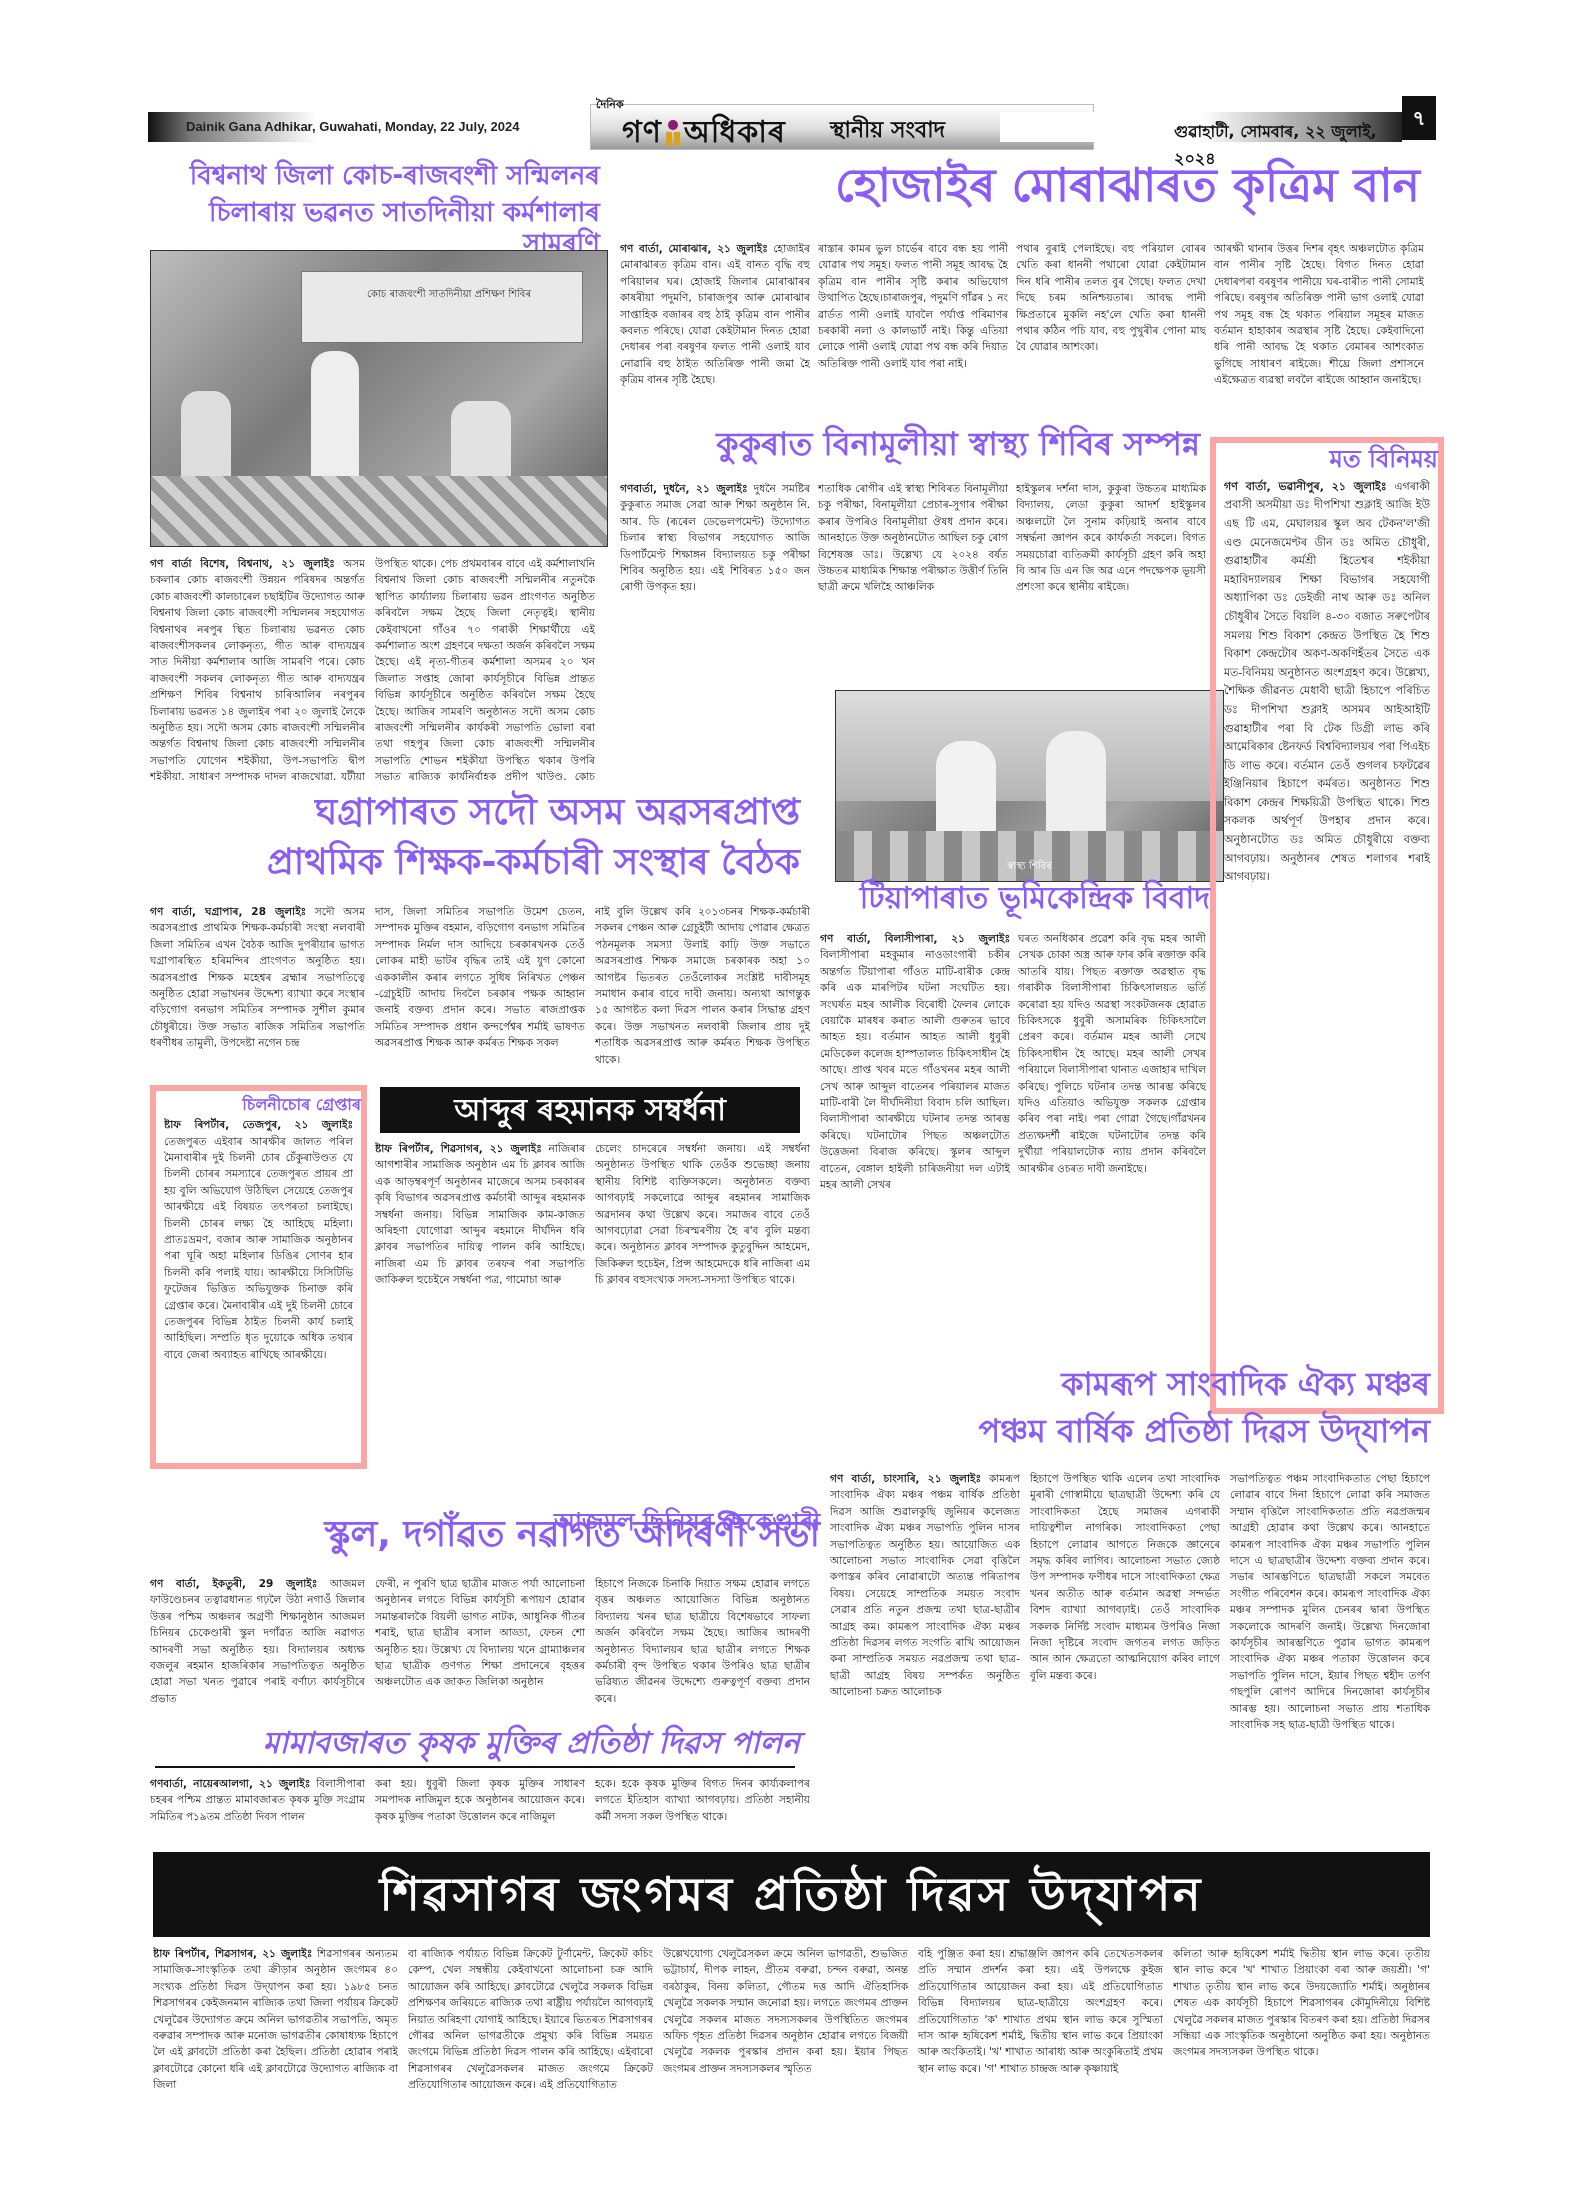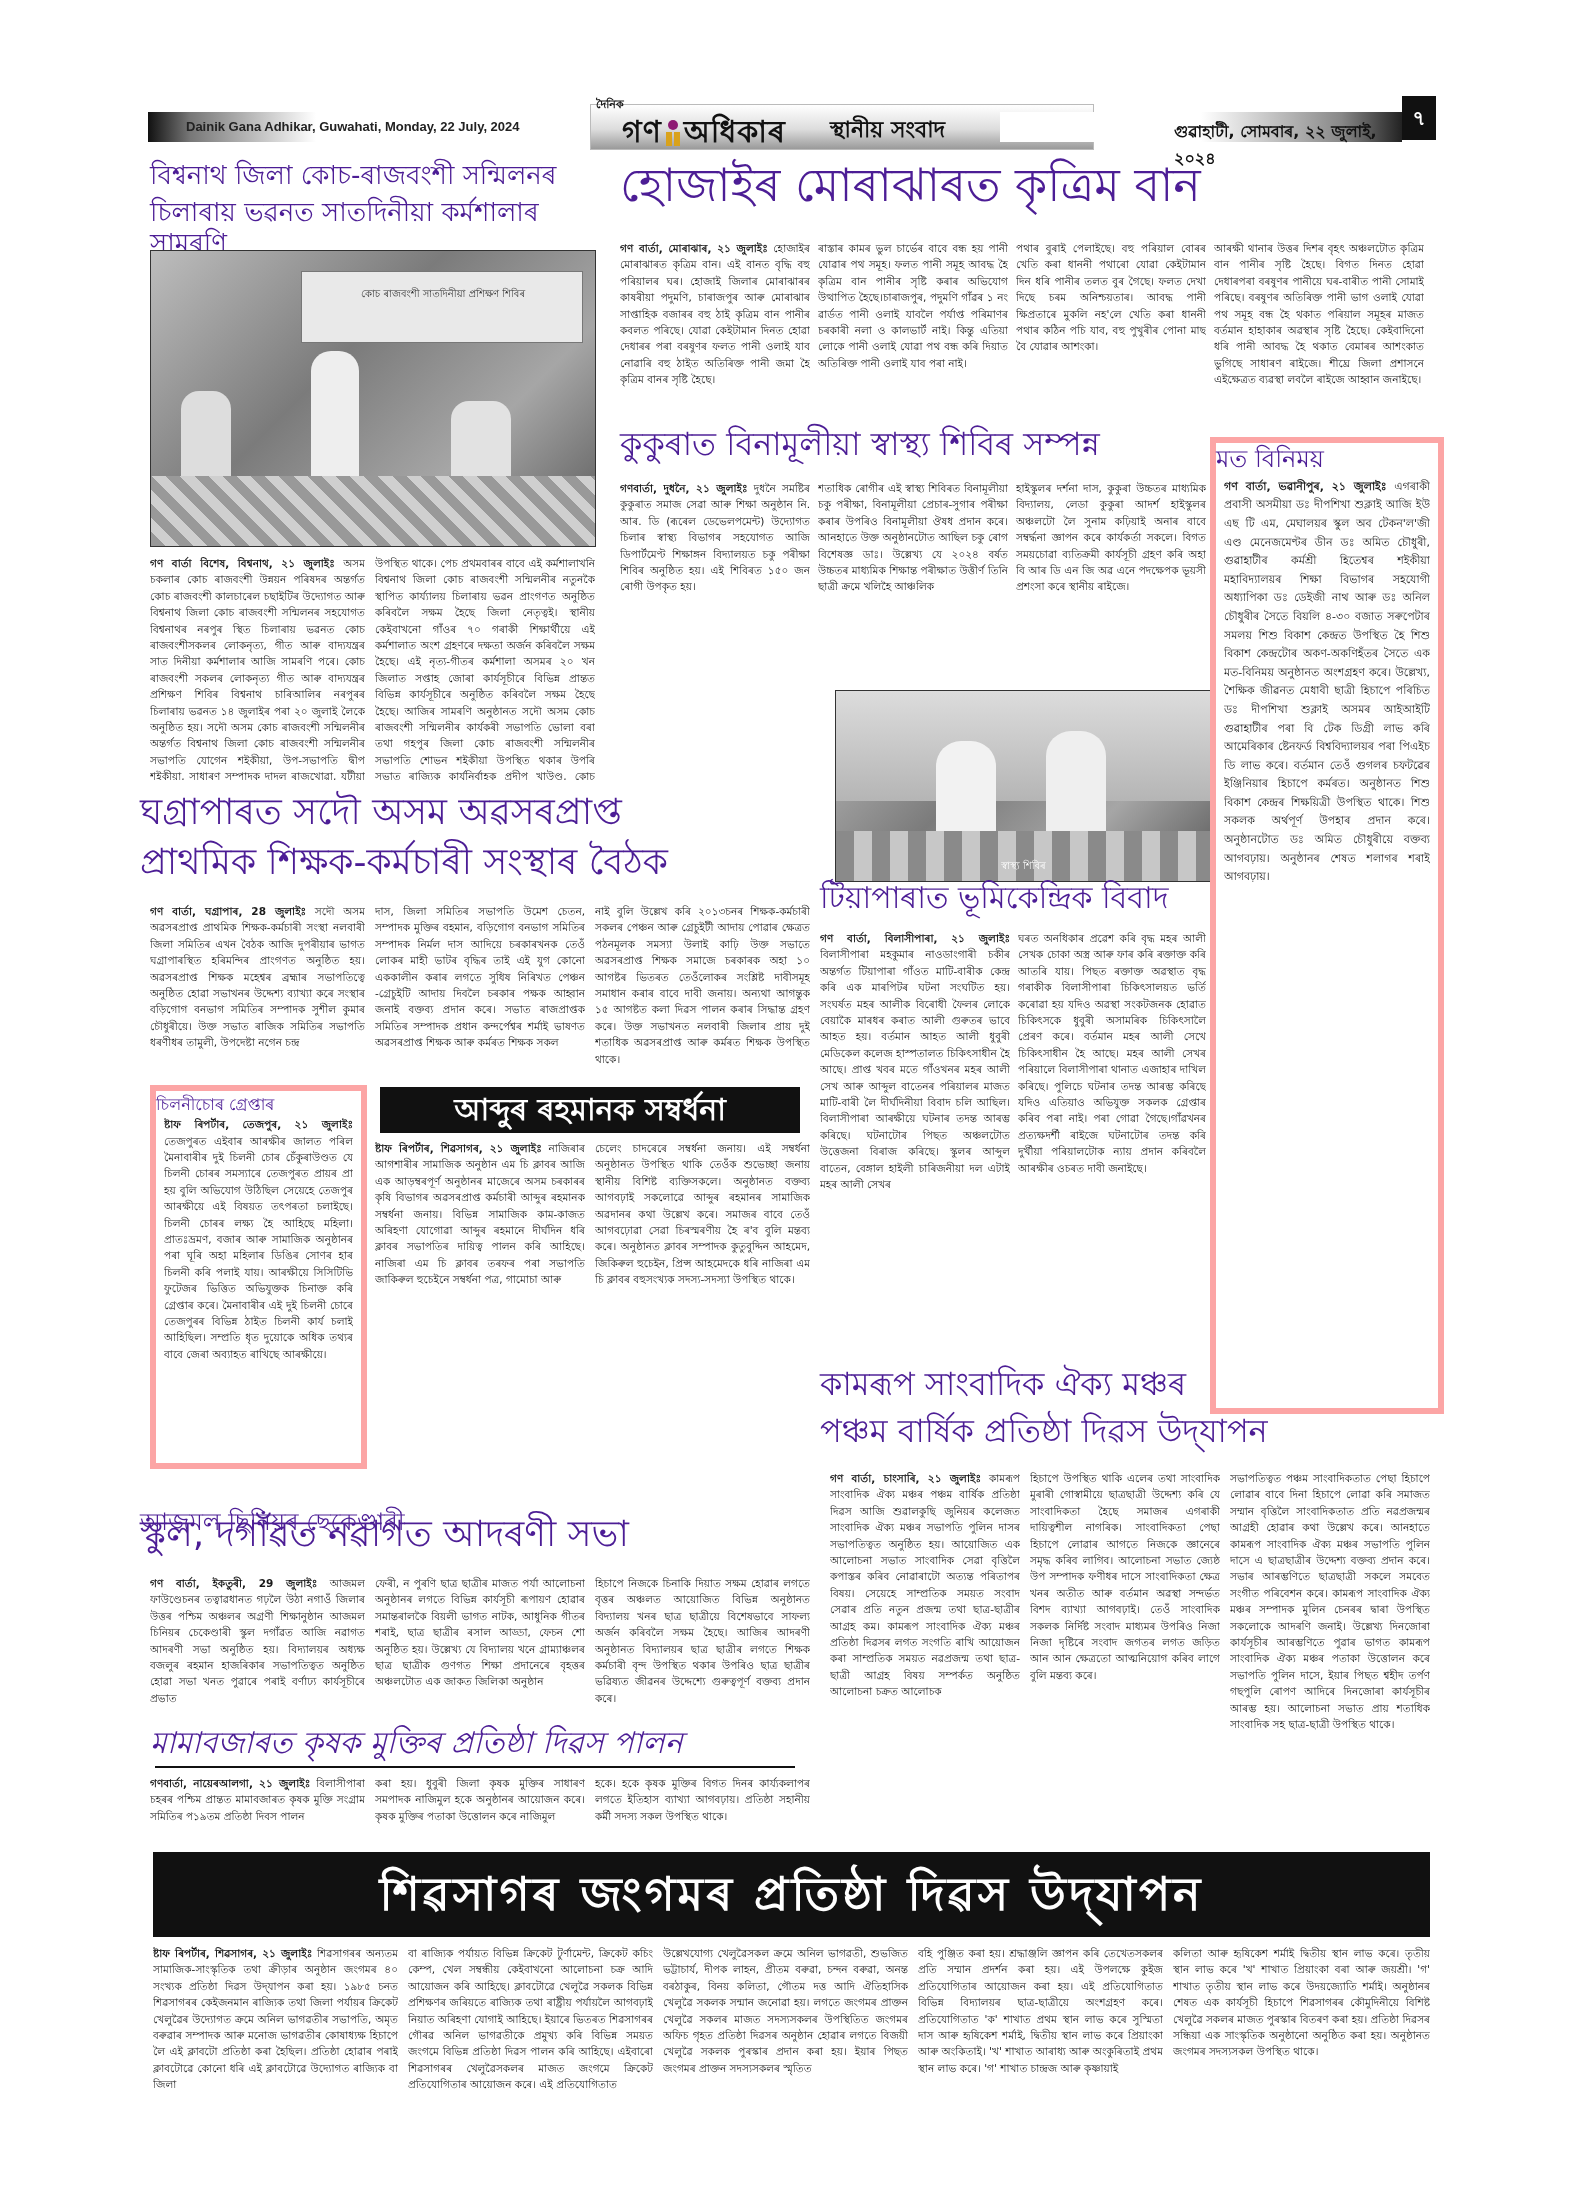--- a/index.html
+++ b/index.html
@@ -10,24 +10,24 @@
   .logo-box { left:590px; top:104px; width:502px; height:44px; background:linear-gradient(180deg,#fff 0%,#ddd 55%,#9a9a9a 100%); border:1px solid #bbb; }
   .logo-daily { left:596px; top:96px; font-size:11px; font-weight:bold; }
   .logo-text { left:622px; top:108px; font-size:30px; font-weight:bold; font-family:"DejaVu Serif", serif; letter-spacing:1px;text-align:right; }
   .logo-mark { display:inline-block; width:14px; height:28px; vertical-align:middle; margin:0 4px; position:relative; }
   .logo-mark:before { content:""; position:absolute; left:2px; top:0; width:10px; height:10px; border-radius:50%; background:#8e1a73; }
   .logo-mark:after { content:""; position:absolute; left:0; top:12px; width:14px; height:14px; background:linear-gradient(90deg,#d9a21b 0 40%,transparent 40% 60%,#d9a21b 60%); }
   .logo-section { left:830px; top:112px; font-size:22px; font-weight:bold; }
   .masthead-right { left:1000px; top:112px; width:402px; height:30px; background:linear-gradient(90deg,#fff 50%,#888 85%,#222 100%); }
   .masthead-right span { position:absolute; left:174px; top:7px; font-size:16px; font-weight:bold; }
   .page-no { left:1402px; top:96px; width:34px; height:44px; background:#111; color:#fff; font-weight:bold; font-size:20px; text-align:center; line-height:44px; }
-  .head { font-weight:normal; text-align:left; line-height:1.2; color:#4c1d95; }
+  .head { font-weight:bold; text-align:right; line-height:1.2; color:#8b5cf6; }
   .body-text { font-size:10.5px; line-height:16.4px; text-align:justify; overflow:hidden; color:#1a1a1a; }
   .dateline { font-weight:bold; }
-  .photo { background:linear-gradient(135deg,#bdbdbd,#7b7b7b 40%,#a6a6a6 70%,#585858); border:1px solid #333; overflow:hidden; }
+  .photo { background:linear-gradient(135deg,#bdbdbd,#7b7b7b 40%,#a6a6a6 70%,#585858); border:1px solid #333; overflow:hidden;padding-left:12px; }
   .photo .lbl { position:absolute; left:0; right:0; bottom:6px; text-align:center; font-size:10px; color:#eee; }
   .box { border:6px solid #fca5a5; }
   .black-banner { background:#111; color:#fff; font-weight:bold; text-align:center; }
   .rule { background:#111; height:2px; }
 </style>
 </head>
 <body>
 
 <div class="abs masthead-left">
   <span>Dainik Gana Adhikar, Guwahati, Monday, 22 July, 2024</span>

